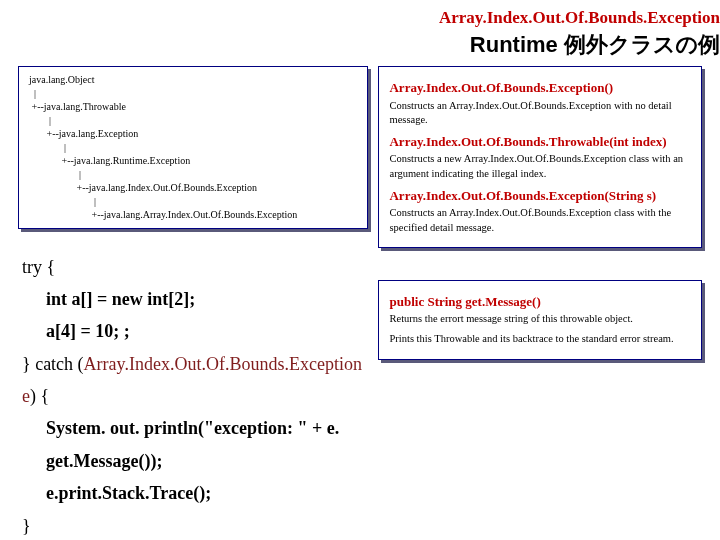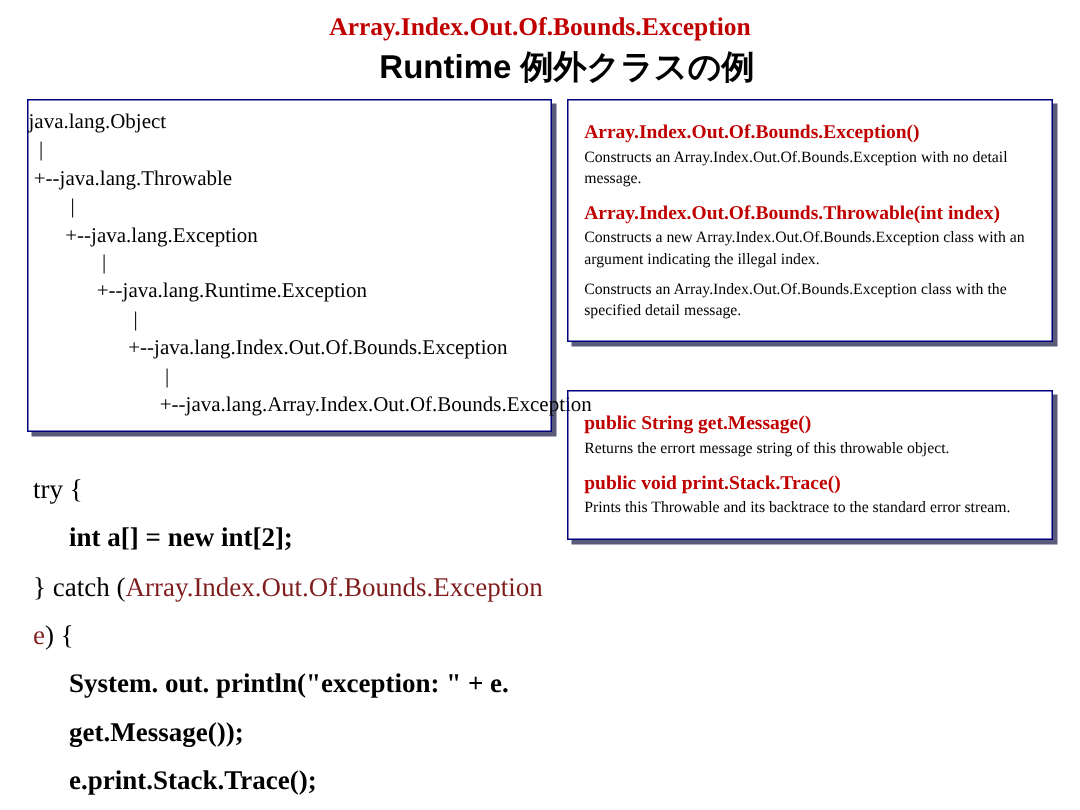--- a/index.html
+++ b/index.html
@@ -5,21 +5,21 @@
   body {
     margin: 0;
     padding: 0;
     width: 720px;
     height: 540px;
     font-family: "Times New Roman", serif;
     background: #fff;
     overflow: hidden;
   }
   .header {
-    text-align: center;
+    text-align: right;
     padding-top: 8px;
   }
   .header .excname {
     color: #c00000;
     font-weight: bold;
     font-size: 17px;
   }
   .header .subtitle {
     color: #000;
     font-weight: bold;
@@ -36,22 +36,22 @@
   }
   .left {
     flex: 1 1 52%;
     min-width: 0;
   }
   .right {
     flex: 1 1 48%;
   }
   .treebox {
     border: 1.5px solid #000080;
-    padding: 6px 0;
-    font-size: 14px;
+    padding: 6px 10px;
+    font-size: 10px;
     line-height: 1.35;
     white-space: pre;
     font-family: "Times New Roman", serif;
     box-shadow: 3px 3px 0 #5a5a7a;
     margin-bottom: 18px;
   }
   .apibox {
     border: 1.5px solid #000080;
     padding: 12px 10px;
     font-size: 10.5px;
@@ -99,38 +99,39 @@
 <span>              |</span>
 <span>             +--java.lang.Runtime.Exception</span>
 <span>                    |</span>
 <span>                   +--java.lang.Index.Out.Of.Bounds.Exception</span>
 <span>                          |</span>
 <span>                         +--java.lang.Array.Index.Out.Of.Bounds.Exception</span></div>
 
     <div class="codeblock">
       <span>try {</span><br>
       <span class="indent1">int a[] = new int[2];</span>
+      <span class="indent1">a[4]  = 10; ;</span>
       <span><span>} catch (</span><span class="exc">Array.Index.Out.Of.Bounds.Exception e</span><span>) {</span></span><br>
       <span class="indent1">System. out. println("exception: " + e. get.Message());</span>
       <span class="indent1">e.print.Stack.Trace();</span>
       <span>}</span>
     </div>
   </div>
 
   <div class="right">
 
     <div class="apibox">
       <div class="sig">Array.Index.Out.Of.Bounds.Exception()</div>
       <div class="desc">Constructs an Array.Index.Out.Of.Bounds.Exception with no detail message.</div>
       <div class="sig">Array.Index.Out.Of.Bounds.Throwable(int  index)</div>
       <div class="desc">Constructs a new Array.Index.Out.Of.Bounds.Exception class with an argument indicating the illegal index.</div>
+      <div class="sig">Array.Index.Out.Of.Bounds.Exception(String  s)</div>
       <div class="desc" style="margin-bottom:0">Constructs an Array.Index.Out.Of.Bounds.Exception class with the specified detail message.</div>
     </div>
 
     <div class="apibox">
       <div class="sig">public String get.Message()</div>
       <div class="desc">Returns the errort message string of this throwable object.</div>
-      <div class="sig">public void print.Stack.Trace()</div>
       <div class="desc" style="margin-bottom:0">Prints this Throwable and its backtrace to the standard error stream.</div>
     </div>
 
   </div>
 </div>
 
 </body></html>

